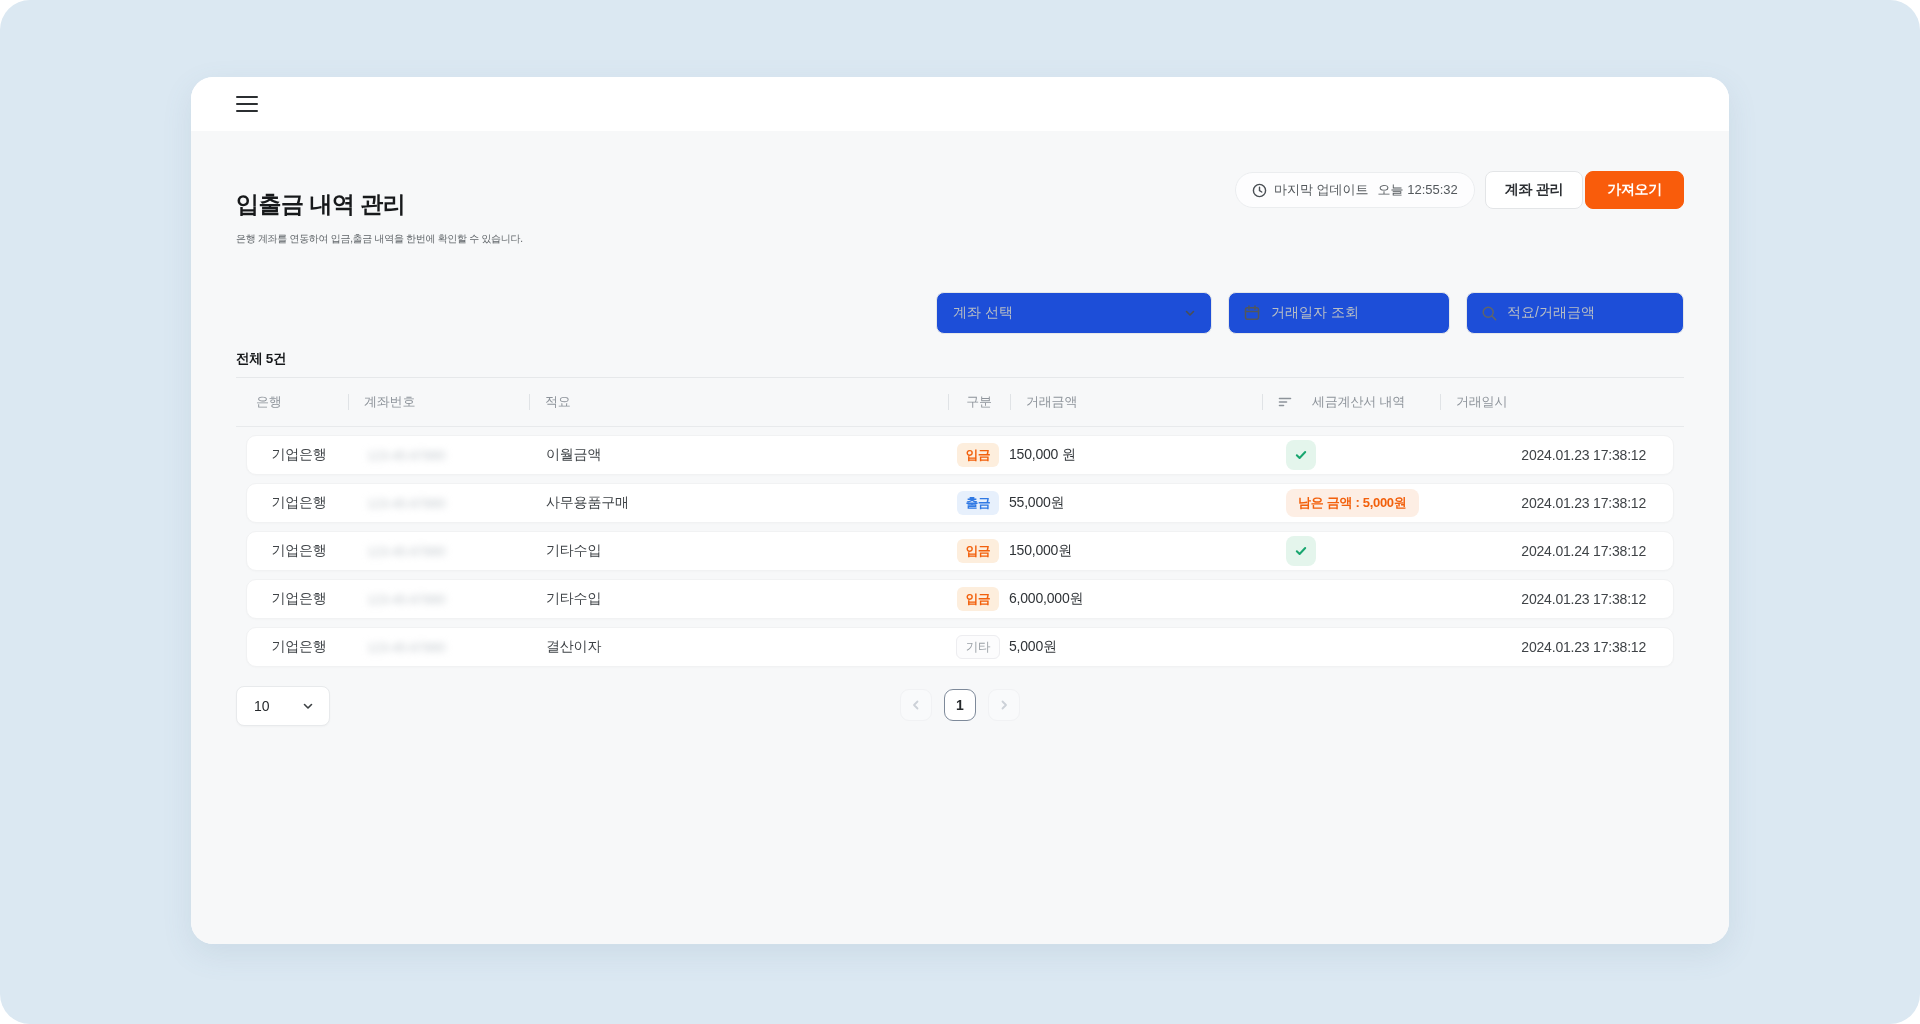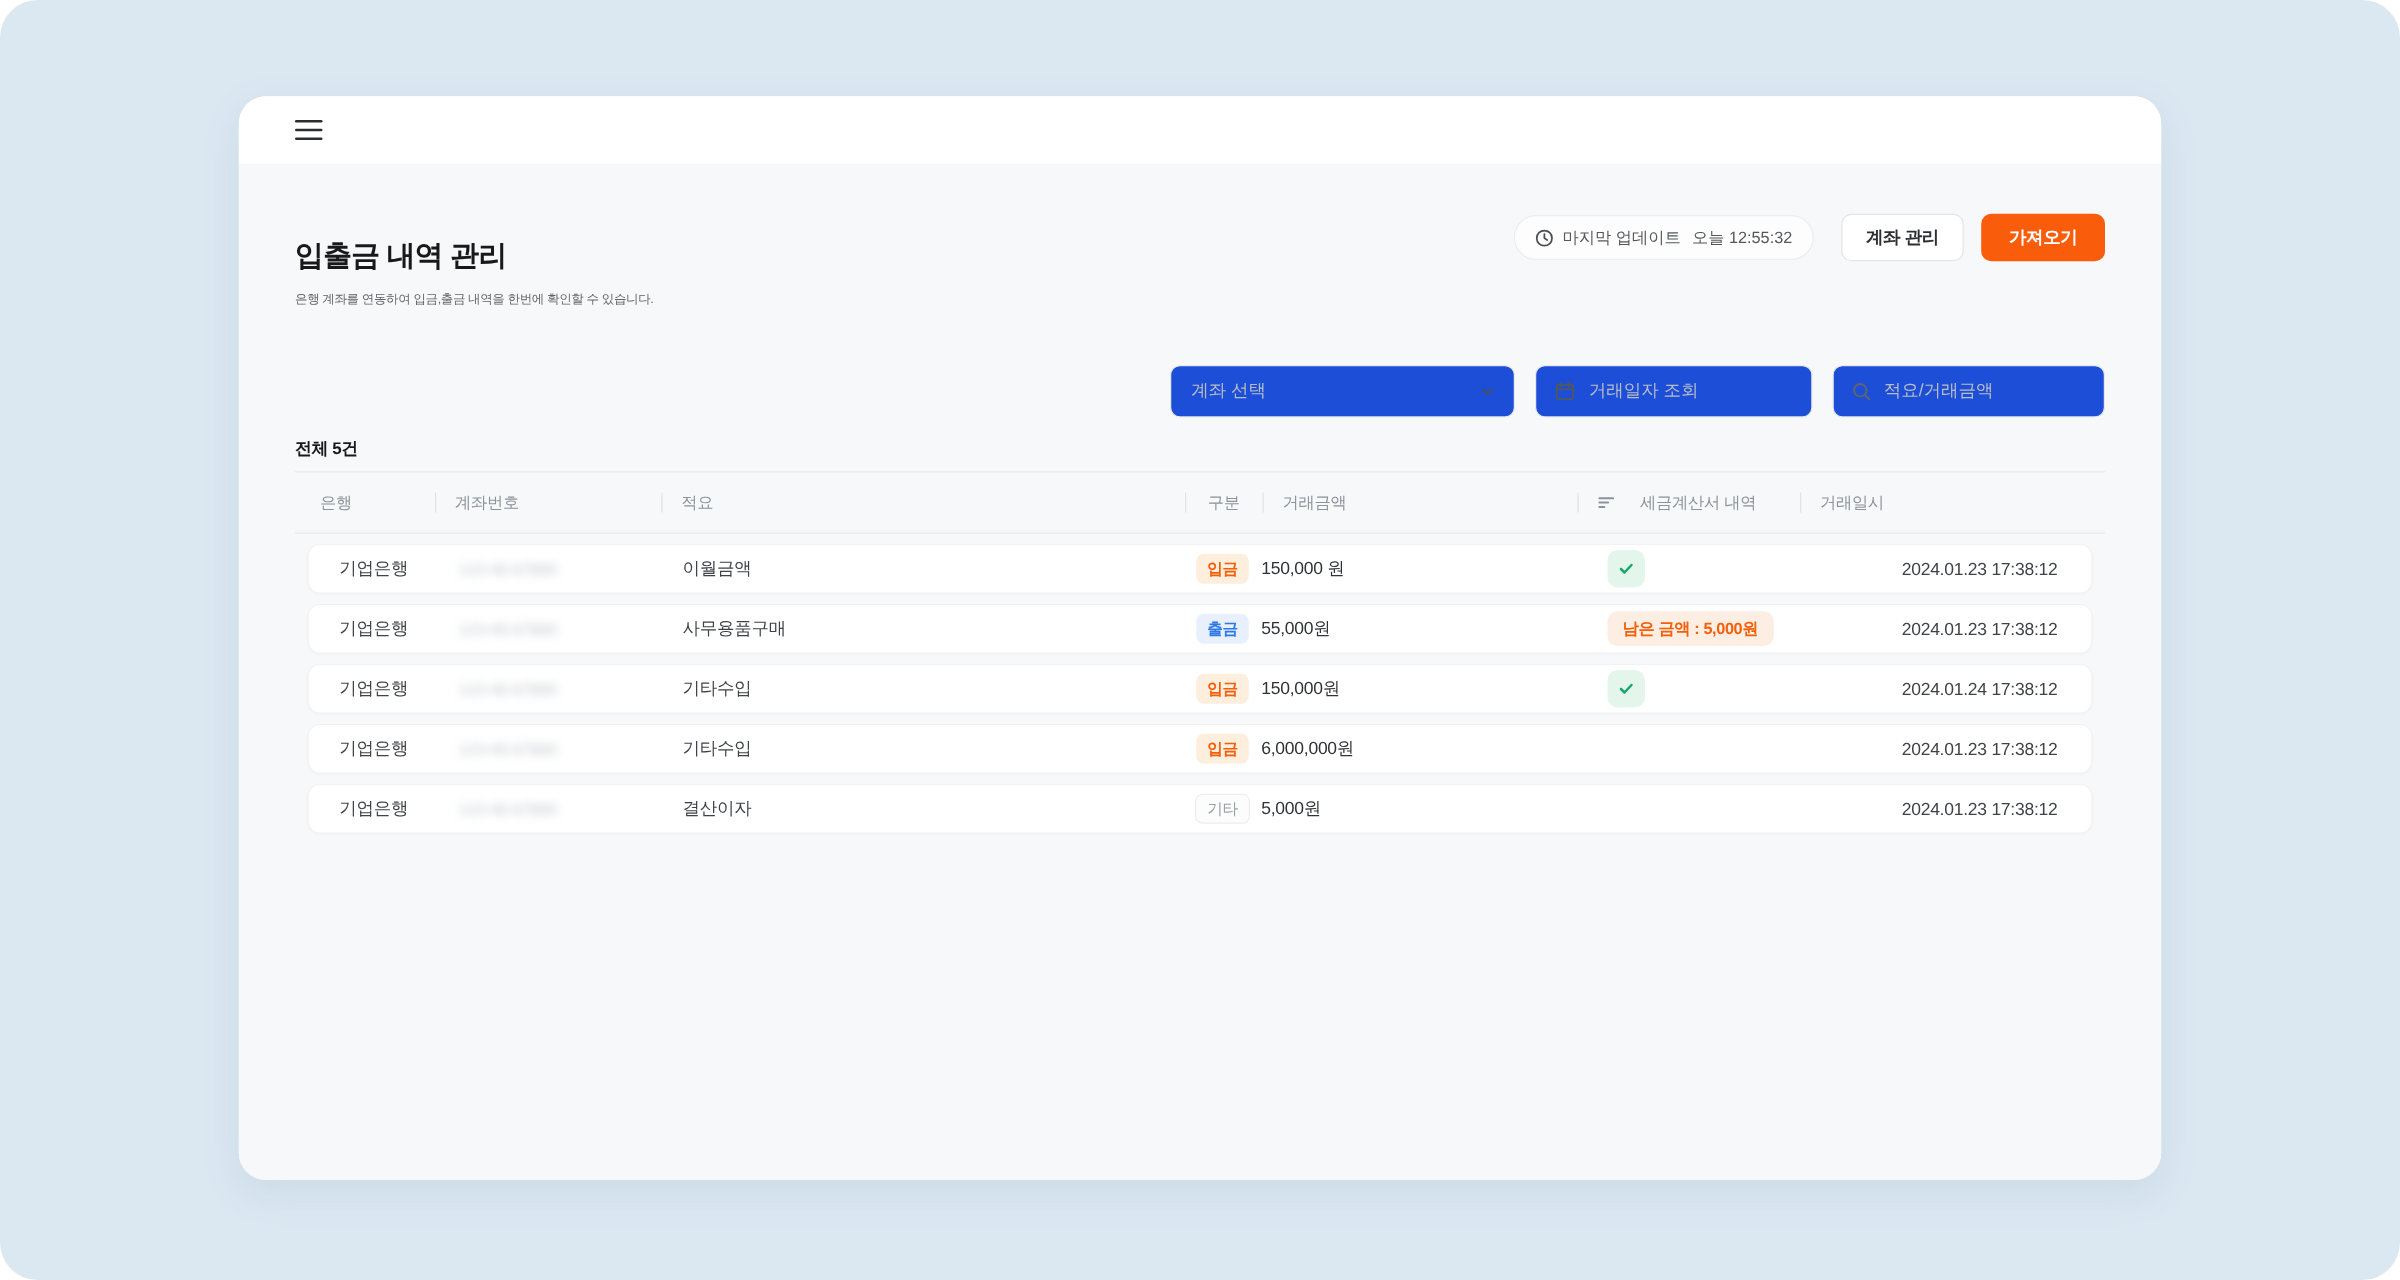--- a/index.html
+++ b/index.html
@@ -15,21 +15,21 @@
   html,body{width:1920px;height:1024px;background:#ffffff;font-family:"Liberation Sans","DejaVu Sans",sans-serif;}
   .screen{position:relative;width:1920px;height:1024px;background:var(--page-bg);border-radius:30px;overflow:hidden;}
   .app-card{position:absolute;left:191px;top:77px;width:1538px;height:867px;background:#ffffff;border-radius:22px;overflow:hidden;box-shadow:0 10px 30px rgba(90,120,150,.12);}
   .topbar{height:54px;background:#ffffff;display:flex;align-items:center;padding:0 45px;}
   .hamburger{width:22px;height:16px;display:flex;flex-direction:column;justify-content:space-between;cursor:pointer;}
   .hamburger span{display:block;height:2px;border-radius:2px;background:#2b2e31;}
   .content{height:813px;background:#f7f8f9;padding:38px 45px 0 45px;}
   .page-head{display:flex;justify-content:space-between;align-items:flex-start;}
   .page-title{font-size:23px;font-weight:700;color:#17191b;letter-spacing:-0.5px;margin-top:20px;}
   .page-subtitle{margin-top:12px;font-size:10px;color:#5f6468;letter-spacing:-0.3px;}
-  .head-right{display:flex;align-items:center;gap:14px;margin-top:2px;}
+  .head-right{display:flex;align-items:center;gap:2px;margin-top:2px;}
   .update-pill{display:flex;align-items:center;gap:7px;height:36px;padding:0 16px;background:#fdfdfe;border:1px solid #ebedef;border-radius:18px;color:#53585c;font-size:13px;margin-right:8px;}
   .update-pill .val{margin-left:2px;}
   .btn{height:38px;border-radius:8px;font-size:14px;font-weight:600;display:flex;align-items:center;justify-content:center;cursor:pointer;letter-spacing:-0.3px;}
   .btn-secondary{background:#ffffff;border:1px solid #e3e5e7;color:#2c2f33;padding:0 19px;}
   .btn-primary{background:var(--accent);border:1px solid var(--accent);color:#ffffff;padding:0 21px;}
   .filters{margin-top:46px;display:flex;justify-content:flex-end;gap:16px;}
   .field{height:42px;background:#1d4ed8;border:1px solid #e5e7e9;border-radius:8px;display:flex;align-items:center;color:#b8bec4;font-size:14px;}
   .field .ph{flex:1;color:#b8bec4;}
   .select-account{width:276px;padding:0 14px 0 16px;cursor:pointer;}
   .date-field{width:222px;padding:0 14px;gap:10px;}
@@ -244,16 +244,45 @@
             </div>
           <div class="cell cell-amount"><span class="f-amount">5,000원</span></div>
           <div class="cell cell-tax">
             
             
           </div>
           <div class="cell cell-date"><span class="f-date">2024.01.23 17:38:12</span></div>
         </div>
       </div>
 
+      <div class="pager-row">
+        <div class="page-size">
+          <span>10</span>
+          <span class="icon">
+            <svg width="14" height="14" viewBox="0 0 14 14" fill="none" stroke="#3c4043" stroke-width="1.6" stroke-linecap="round" stroke-linejoin="round">
+              <path d="M3.5 5.5L7 9l3.5-3.5"></path>
+            </svg>
+          </span>
+        </div>
+        <div class="pager">
+          <div class="pg-btn">
+            <span class="icon">
+              <svg width="12" height="12" viewBox="0 0 12 12" fill="none" stroke="currentColor" stroke-width="1.8" stroke-linecap="round" stroke-linejoin="round">
+                <path d="M7.5 2.5L4 6l3.5 3.5"></path>
+              </svg>
+            </span>
+          </div>
+          <div class="pg-current">
+            <span>1</span>
+          </div>
+          <div class="pg-btn">
+            <span class="icon">
+              <svg width="12" height="12" viewBox="0 0 12 12" fill="none" stroke="currentColor" stroke-width="1.8" stroke-linecap="round" stroke-linejoin="round">
+                <path d="M4.5 2.5L8 6l-3.5 3.5"></path>
+              </svg>
+            </span>
+          </div>
+        </div>
+      </div>
 
     </div>
   </div>
 </div>
 
 </body></html>

